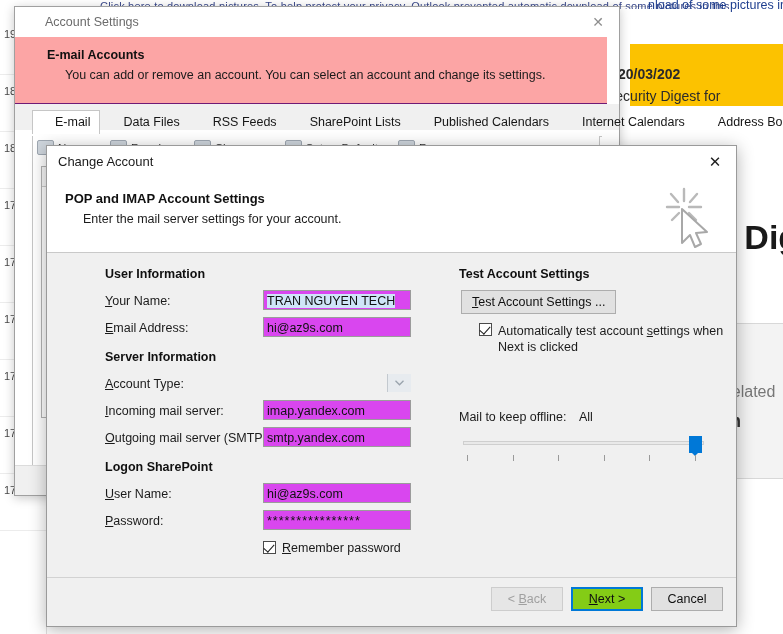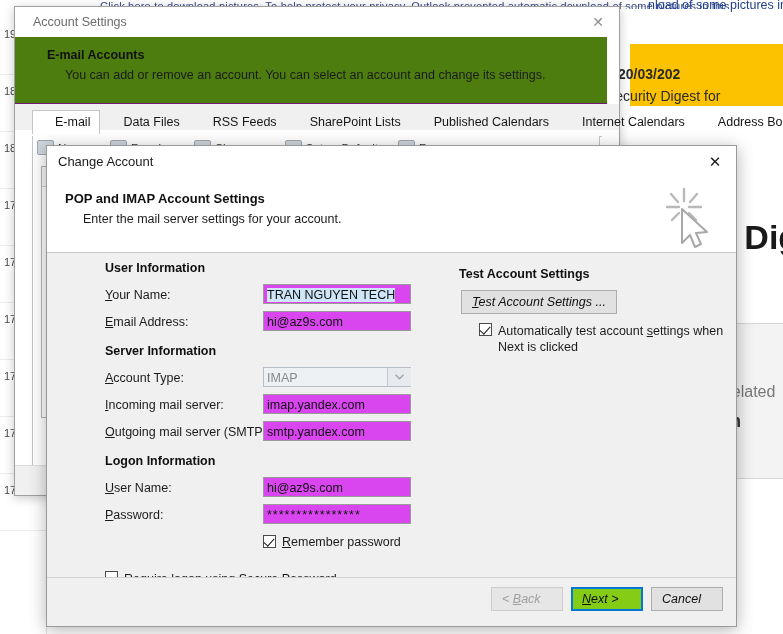--- a/index.html
+++ b/index.html
@@ -27,24 +27,24 @@
 
   
   .maillist{position:absolute;left:0;top:18px;width:46px;bottom:0;background:#fff;border-right:1px solid #e0e0e0;}
   .mailrow{position:relative;height:57px;border-bottom:1px solid #ececec;box-sizing:border-box;}
   .mailrow span{position:absolute;left:4px;top:10px;font-size:11px;color:#4a4a4a;}
 
   
   #acct{position:absolute;left:14px;top:6px;width:604px;height:488px;
     background:#ffffff;border:1px solid #a0a0a0;box-shadow:0 2px 10px rgba(0,0,0,.22);}
   #acct .titlebar{height:30px;position:relative;background:#fff;}
-  #acct .titlebar .t{position:absolute;left:18px;top:8px;font-size:12.5px;color:#6b6b6b;}
+  #acct .titlebar .t{position:absolute;left:30px;top:8px;font-size:12.5px;color:#6b6b6b;}
   #acct .titlebar .x{position:absolute;right:8px;top:5px;width:26px;height:20px;
     text-align:center;line-height:20px;color:#8d8d8d;font-size:14px;cursor:default;}
-  #acct .head{position:absolute;left:0;top:30px;right:12px;height:66px;background:#4d7c0f;border-bottom:5px solid #701a75;}
+  #acct .head{position:absolute;left:0;top:30px;right:12px;height:66px;background:#fca5a5;border-bottom:5px solid #701a75;}
   #acct .head h1{margin:0;position:absolute;left:32px;top:11px;font-size:12.5px;font-weight:bold;color:#111;}
   #acct .head p{margin:0;position:absolute;left:50px;top:31px;font-size:12.5px;color:#1b1b1b;}
   #acct .tabsband{position:absolute;left:0;top:97px;right:0;height:26px;background:#f0f0f0;}
   .tabs{position:absolute;left:17px;top:103px;display:flex;align-items:flex-end;}
   .tab{padding:4px 9px 5px 22px;font-size:12.5px;color:#161616;border:1px solid transparent;
     border-bottom:none;background:transparent;white-space:nowrap;}
   .tab.sel{background:#ffffff;border-color:#c6c6c6;position:relative;z-index:3;}
   .tabline{position:absolute;left:17px;top:129px;width:570px;height:1px;background:#c6c6c6;}
   #acct .body{position:absolute;left:17px;top:129px;width:568px;height:330px;background:#fff;
     border:1px solid #c6c6c6;border-top:none;box-sizing:border-box;}
@@ -65,21 +65,21 @@
   #chg .cbar{position:relative;height:33px;background:#ffffff;}
   #chg .cbar .ct{position:absolute;left:11px;top:8px;font-size:13px;color:#1b1b1b;}
   #chg .cbar .cx{position:absolute;right:8px;top:5px;width:26px;height:22px;text-align:center;
     line-height:22px;font-size:15px;color:#1b1b1b;cursor:default;}
   #chg .chead{position:relative;height:73px;background:#ffffff;border-bottom:1px solid #c9c9c9;}
   #chg .chead h2{margin:0;position:absolute;left:18px;top:12px;font-size:13px;font-weight:bold;color:#101010;}
   #chg .chead p{margin:0;position:absolute;left:36px;top:33px;font-size:12.5px;color:#1b1b1b;}
   .wand{position:absolute;right:18px;top:6px;width:56px;height:66px;}
 
   .content{position:absolute;left:0;top:107px;right:0;bottom:48px;background:#f0f0f0;}
-  .colL{position:absolute;left:58px;top:8px;width:320px;}
+  .colL{position:absolute;left:58px;top:14px;width:320px;}
   .colR{position:absolute;left:412px;top:14px;width:250px;}
 
   .grp{font-size:12.5px;font-weight:bold;color:#101010;margin:0 0 9px 0;}
   .frow{position:relative;height:27px;}
   .flab{position:absolute;left:0;top:4px;font-size:12.5px;color:#1b1b1b;white-space:nowrap;}
   .flab u{text-decoration:underline;}
   .fintxt{position:absolute;left:158px;top:0;width:148px;height:20px;box-sizing:border-box;
     border:1px solid #9b9b9b;background:#d946ef;font-size:12.5px;color:#111;
     padding:2px 3px;line-height:16px;white-space:nowrap;overflow:hidden;}
   .fintxt.dis{background:#eef1f4;border-color:#b7bdc4;color:#888;}
@@ -90,21 +90,21 @@
   .cbline{position:relative;height:22px;}
   .cbx{position:absolute;width:13px;height:13px;border:1px solid #4a4a4a;background:#fff;box-sizing:border-box;}
   .cbx.on::after{content:"";position:absolute;left:2px;top:0px;width:5px;height:9px;
     border:solid #1b1b1b;border-width:0 1.6px 1.6px 0;transform:rotate(42deg);}
   .cbtxt{font-size:12.5px;color:#1b1b1b;}
   .cbtxt u{text-decoration:underline;}
 
   .rdesc{font-size:12.5px;color:#1b1b1b;line-height:17px;margin:0 0 28px 0;width:250px;}
   .btn{display:inline-block;box-sizing:border-box;border:1px solid #adadad;background:#e1e1e1;
     font-family:"Liberation Sans",sans-serif;font-size:12.5px;color:#101010;
-    padding:4px 10px;cursor:default;font-style:italic;}
+    padding:4px 10px;cursor:default;text-align:center;}
   .btn u{text-decoration:underline;}
   .btn.dis{color:#a0a0a0;border-color:#cdcdcd;background:#e6e6e6;}
   .btn.focus{border:2px solid #0078d7;padding:3px 9px;background:#84cc16;}
 
   .mailoff{font-size:12.5px;color:#1b1b1b;margin:0 0 9px 0;}
   .slider{position:relative;width:250px;height:26px;}
   .strack{position:absolute;left:4px;top:8px;width:241px;height:4px;background:#e9e9e9;border:1px solid #cfcfcf;box-sizing:border-box;}
   .sthumb{position:absolute;left:230px;top:3px;width:13px;height:17px;background:#0078d7;}
   .sthumb::after{content:"";position:absolute;left:0;top:14px;border-left:6.5px solid transparent;
     border-right:6.5px solid transparent;border-top:6px solid #0078d7;}
@@ -256,39 +256,38 @@
           </div>
           <div class="frow">
             <div class="flab"><u>E</u>mail Address:</div>
             <div class="fintxt">hi@az9s.com</div>
           </div>
         </div>
 
       <div class="grp" style="margin-top:6px">Server Information</div>
       <div class="frow">
         <div class="flab"><u>A</u>ccount Type:</div>
-        <div class="fintxt dis">IMAP</div>
         <div class="combo-arrow">
           <svg width="9" height="6" viewBox="0 0 9 6">
               <path d="M0.5 0.8 L4.5 4.8 L8.5 0.8" fill="none" stroke="#9aa3ac" stroke-width="1.3"></path>
             </svg>
         </div>
       </div>
       <div id="si-fields">
           <div class="frow">
             <div class="flab"><u>I</u>ncoming mail server:</div>
             <div class="fintxt">imap.yandex.com</div>
           </div>
           <div class="frow">
             <div class="flab"><u>O</u>utgoing mail server (SMTP):</div>
             <div class="fintxt">smtp.yandex.com</div>
           </div>
         </div>
 
-      <div class="grp" style="margin-top:6px">Logon Information</div>
+      <div class="grp" style="margin-top:6px">Logon SharePoint</div>
       <div id="li-fields">
           <div class="frow">
             <div class="flab"><u>U</u>ser Name:</div>
             <div class="fintxt">hi@az9s.com</div>
           </div>
           <div class="frow">
             <div class="flab"><u>P</u>assword:</div>
             <div class="fintxt" style="letter-spacing: 1px;">****************</div>
           </div>
         </div>
@@ -307,20 +306,38 @@
     <div class="colR">
       <div class="grp">Test Account Settings</div>
 
       <div class="btn" style="margin-left:2px"><u>T</u>est Account Settings ...</div>
 
       <div class="cbline" style="height:auto;margin-top:9px;margin-left:20px;position:relative">
         <span class="cbx on"></span>
         <span class="cbtxt" style="margin-left:19px;display:inline-block;width:252px;line-height:16px;vertical-align:top">Automatically test account <u>s</u>ettings when Next is clicked</span>
       </div>
 
+      <div style="margin-top:55px">
+        <p class="mailoff">
+          <span>Mail to keep offline:</span>
+          <span style="margin-left:9px">All</span>
+        </p>
+        <div class="slider">
+          <div class="strack"></div>
+          <div class="sthumb"></div>
+          <div id="sticks">
+              <div class="stick" style="left: 8px;"></div>
+              <div class="stick" style="left: 53.5px;"></div>
+              <div class="stick" style="left: 99px;"></div>
+              <div class="stick" style="left: 144.5px;"></div>
+              <div class="stick" style="left: 190px;"></div>
+              <div class="stick" style="left: 235.5px;"></div>
+            </div>
+        </div>
+      </div>
     </div>
 
   </div>
 
   <div class="cfoot">
     <div class="bwrap" id="footer-buttons">
         <div class="btn dis">&lt; <u>B</u>ack</div>
         <div class="btn focus"><u>N</u>ext &gt;</div>
         <div class="btn">Cancel</div>
       </div>

